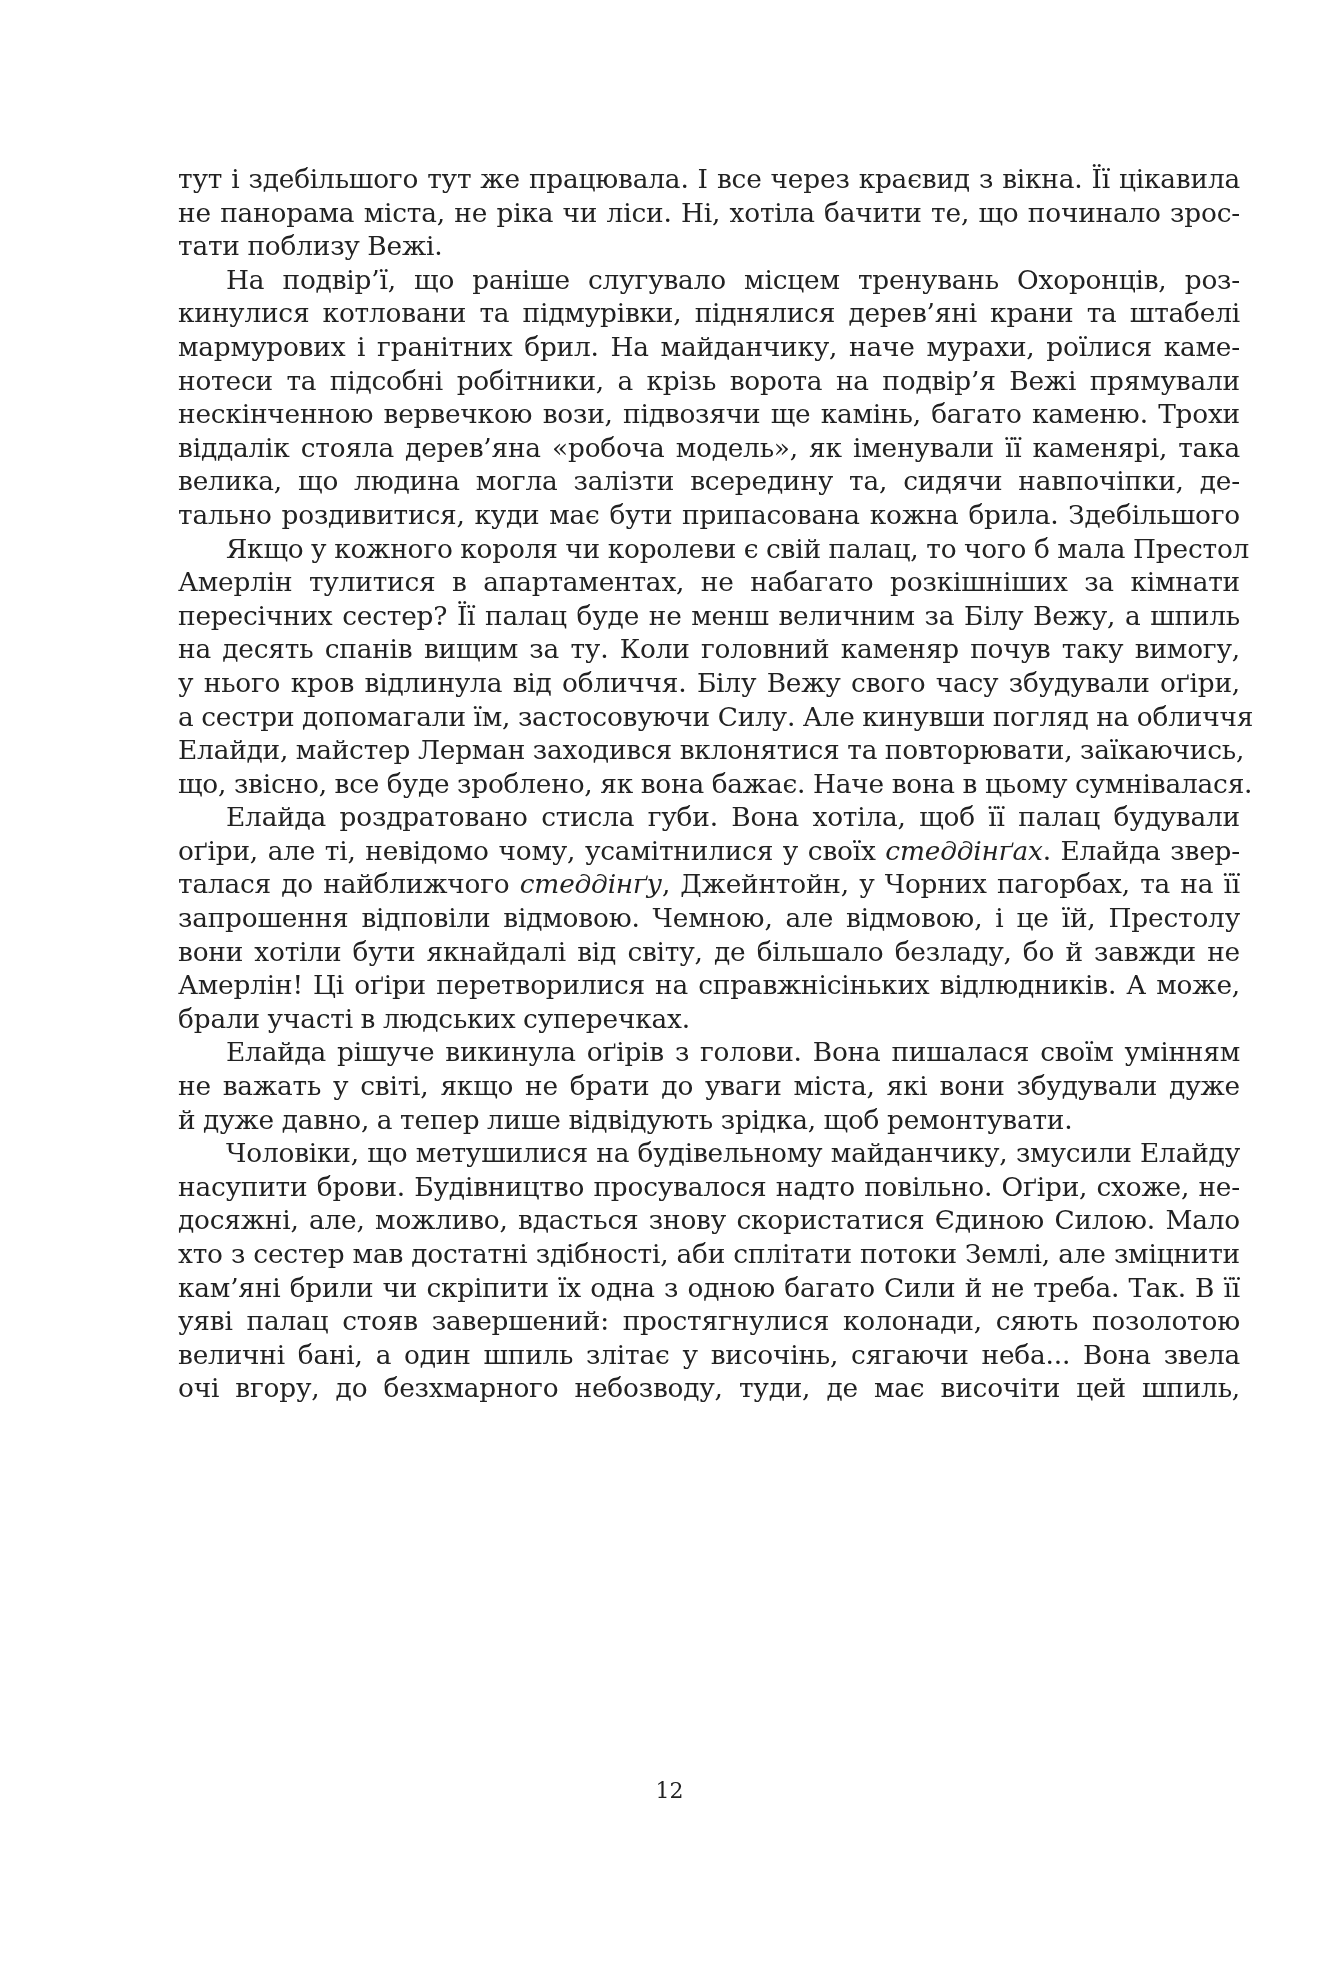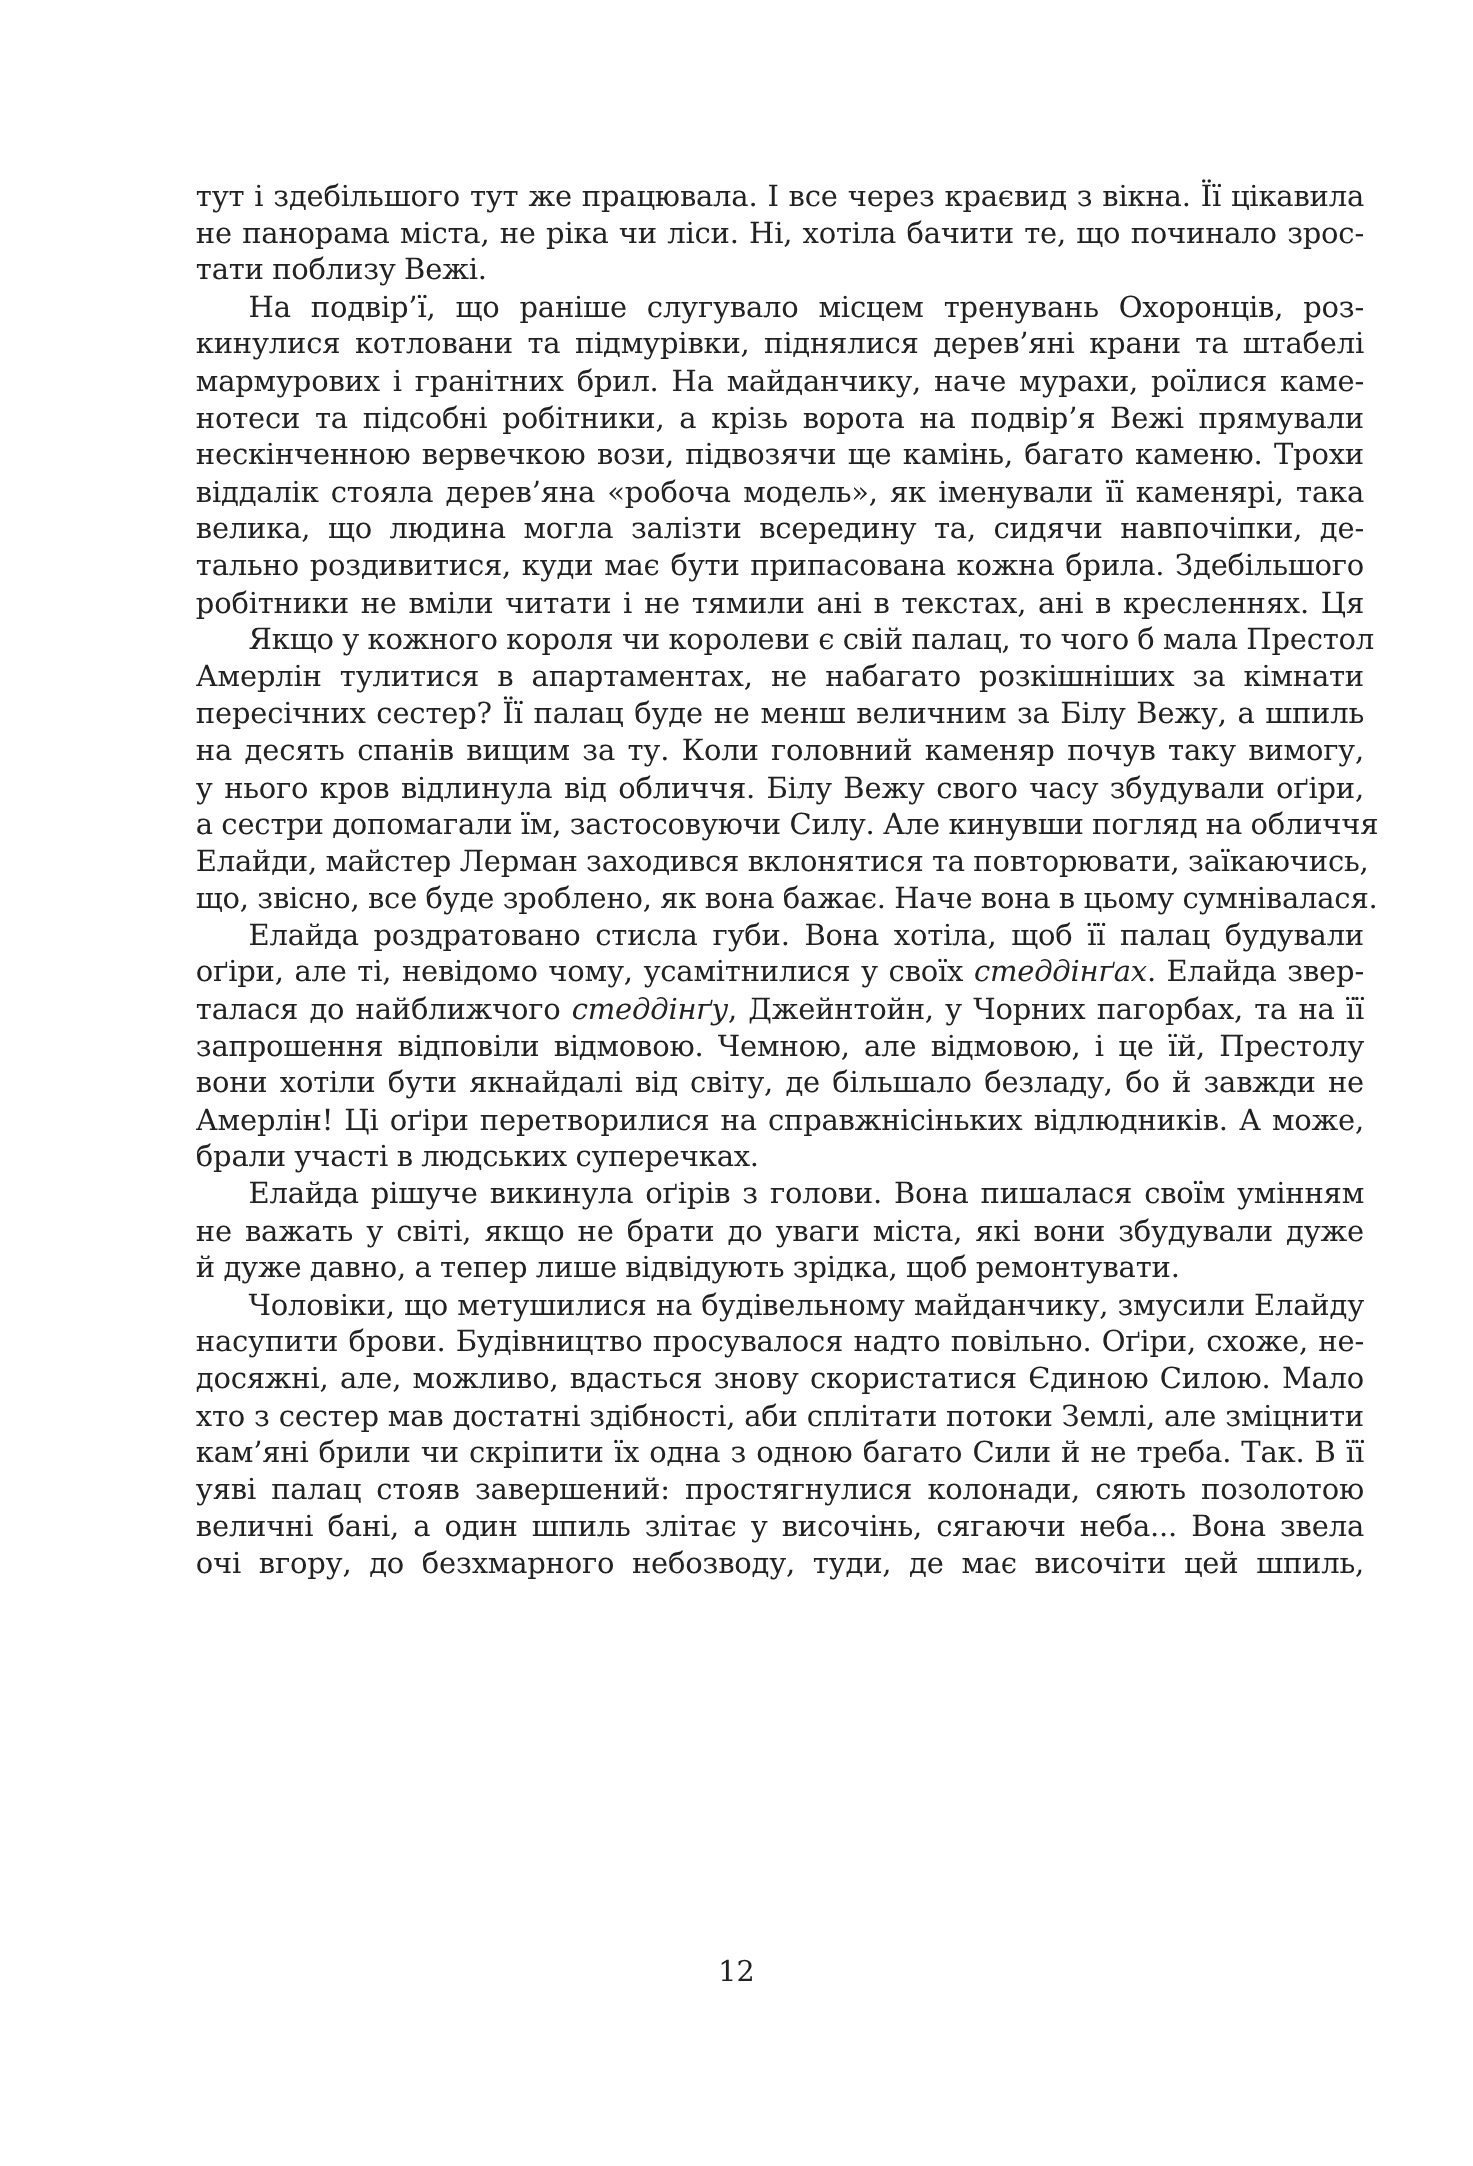--- a/index.html
+++ b/index.html
@@ -29,21 +29,21 @@
   .line.last { text-align-last: left; }
   .line.indent { padding-left: 48px; }
   .it { font-style: italic; }
   .pagenum {
     position: absolute;
     left: 0;
     width: 1339px;
     top: 1778px;
     text-align: center;
     font-family: "DejaVu Serif", "Liberation Serif", serif;
-    font-size: 26px;
+    font-size: 22px;
     color: #222222;
   }
 </style>
 </head>
 <body>
 
 <div class="page" id="page-body">
     <div>
       <span class="line"><span>тут і здебільшого тут же працювала. І все через краєвид з вікна. Її цікавила</span></span>
       <span class="line"><span>не панорама міста, не ріка чи ліси. Ні, хотіла бачити те, що починало зрос-</span></span>
@@ -51,21 +51,20 @@
     </div>
     <div>
       <span class="line indent"><span>На подвір’ї, що раніше слугувало місцем тренувань Охоронців, роз-</span></span>
       <span class="line"><span>кинулися котловани та підмурівки, піднялися дерев’яні крани та штабелі</span></span>
       <span class="line"><span>мармурових і гранітних брил. На майданчику, наче мурахи, роїлися каме-</span></span>
       <span class="line"><span>нотеси та підсобні робітники, а крізь ворота на подвір’я Вежі прямували</span></span>
       <span class="line"><span>нескінченною вервечкою вози, підвозячи ще камінь, багато каменю. Трохи</span></span>
       <span class="line"><span>віддалік стояла дерев’яна «робоча модель», як іменували її каменярі, така</span></span>
       <span class="line"><span>велика, що людина могла залізти всередину та, сидячи навпочіпки, де-</span></span>
       <span class="line"><span>тально роздивитися, куди має бути припасована кожна брила. Здебільшого</span></span>
-      <span class="line"><span>робітники не вміли читати і не тямили ані в текстах, ані в кресленнях. Ця</span></span>
     </div>
     <div>
       <span class="line indent"><span>Якщо у кожного короля чи королеви є свій палац, то чого б мала Престол</span></span>
       <span class="line"><span>Амерлін тулитися в апартаментах, не набагато розкішніших за кімнати</span></span>
       <span class="line"><span>пересічних сестер? Її палац буде не менш величним за Білу Вежу, а шпиль</span></span>
       <span class="line"><span>на десять спанів вищим за ту. Коли головний каменяр почув таку вимогу,</span></span>
       <span class="line"><span>у нього кров відлинула від обличчя. Білу Вежу свого часу збудували оґіри,</span></span>
       <span class="line"><span>а сестри допомагали їм, застосовуючи Силу. Але кинувши погляд на обличчя</span></span>
       <span class="line"><span>Елайди, майстер Лерман заходився вклонятися та повторювати, заїкаючись,</span></span>
       <span class="line last"><span>що, звісно, все буде зроблено, як вона бажає. Наче вона в цьому сумнівалася.</span></span>

